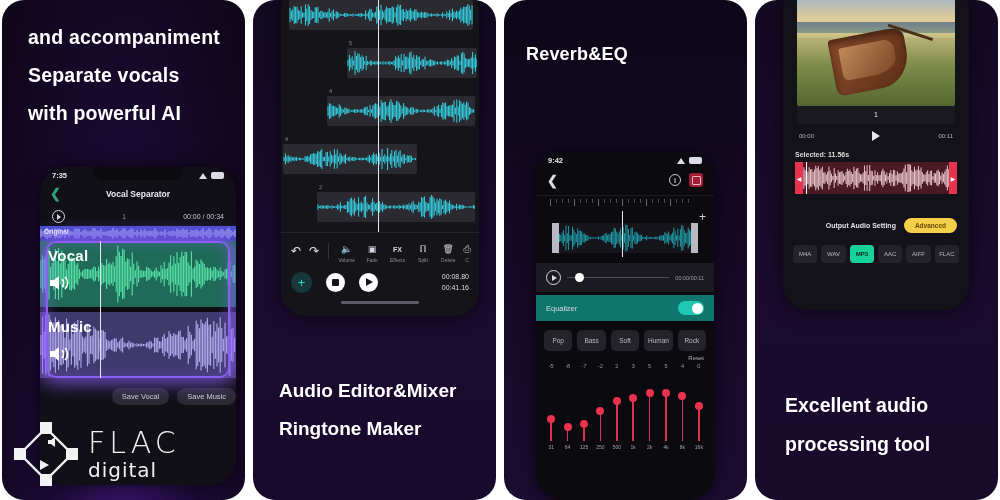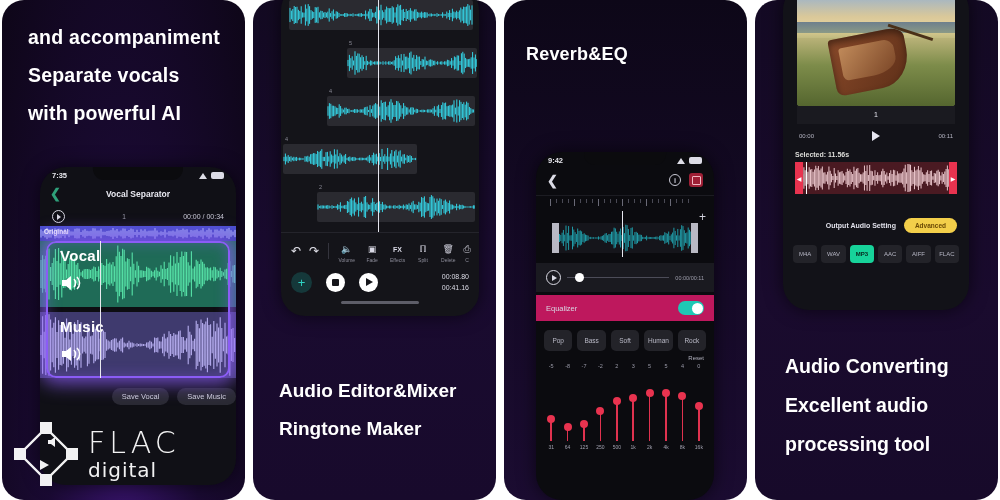--- a/index.html
+++ b/index.html
@@ -61,21 +61,21 @@
 
   .origbar { position:relative; height:15px; background:#3b45b8;
              background:linear-gradient(180deg,#4a4fd0,#3a3fae); }
   .origbar .lbl{ position:absolute; left:4px; top:2px; font-size:6.5px;
              color:#fff; font-weight:bold; }
 
   .tracks { position:relative; padding:0; }
   .track { position:relative; height:66px; display:flex; align-items:center; }
   .track.vocal { background:#1f6b57; }
   .track.music { background:#3f3a6e; }
-  .tlabel { position:absolute; left:20px; top:6px; z-index:3; }
+  .tlabel { position:absolute; left:8px; top:6px; z-index:3; }
   .tlabel .nm { color:#fff; font-size:15px; font-weight:bold; letter-spacing:.3px;}
   .spk { margin-top:10px; }
   .gap { height:5px; background:#0d0d12; }
 
   .glowbox { position:absolute; left:6px; right:6px; top:0; bottom:0;
              border:2px solid #8b5cf6; border-radius:10px; pointer-events:none;
              box-shadow:0 0 18px 6px rgba(139,92,246,.75), inset 0 0 14px rgba(139,92,246,.35); }
   .playhead { position:absolute; width:1.4px; background:#e9e9ef; top:0; bottom:0; left:60px; z-index:4;}
 
   .p1btns { display:flex; gap:8px; justify-content:flex-end; padding:10px 0 0; }
@@ -140,21 +140,21 @@
   .pbar .pb { width:15px;height:15px;border:1.2px solid #dadae4;border-radius:50%;
               display:flex;align-items:center;justify-content:center;}
   .pbar .pb:after{content:"";border-left:5px solid #dadae4;border-top:3.5px solid transparent;
               border-bottom:3.5px solid transparent;margin-left:1.5px;}
   .slider { flex:1; height:1.5px; background:#4c4c58; position:relative; }
   .knob { position:absolute; left:8%; top:-4px; width:9px;height:9px;
           background:#fff;border-radius:50%; }
   .pbar .tm { font-size:5.5px; color:#9e9eac; }
 
   .eqrow { display:flex; align-items:center; justify-content:space-between;
-           background:#be185d; padding:6px 10px; margin-top:3px; }
+           background:#0f766e; padding:6px 10px; margin-top:3px; }
   .eqrow .lb { font-size:7.5px; color:#d8d8e4; }
   .toggle { width:26px;height:14px;border-radius:8px;background:#1fc8b5; position:relative; }
   .toggle:after{content:"";position:absolute;right:1.5px;top:1.5px;width:11px;height:11px;
      border-radius:50%;background:#fff;}
 
   .presets { display:flex; gap:5px; padding:9px 8px 0; }
   .preset { flex:1; background:#232329; border-radius:5px; text-align:center;
             font-size:6.5px; color:#b9b9c6; padding:7px 0; }
 
   .reset { text-align:right; padding:4px 10px 0; font-size:6px; color:#b0b0bd; }
@@ -632,18 +632,17 @@
           <span class="fmt">M4A</span>
           <span class="fmt">WAV</span>
           <span class="fmt on">MP3</span>
           <span class="fmt">AAC</span>
           <span class="fmt">AIFF</span>
           <span class="fmt">FLAC</span>
         </div>
     </div>
 
     <div class="footline">
-      <div>Audio Converting</div>
       <div>Excellent audio</div>
       <div>processing tool</div>
     </div>
   </div>
 </div>
 
 </body></html>

